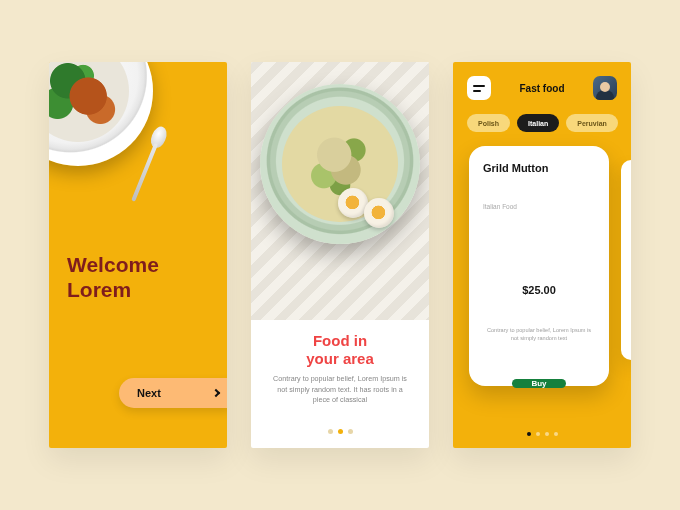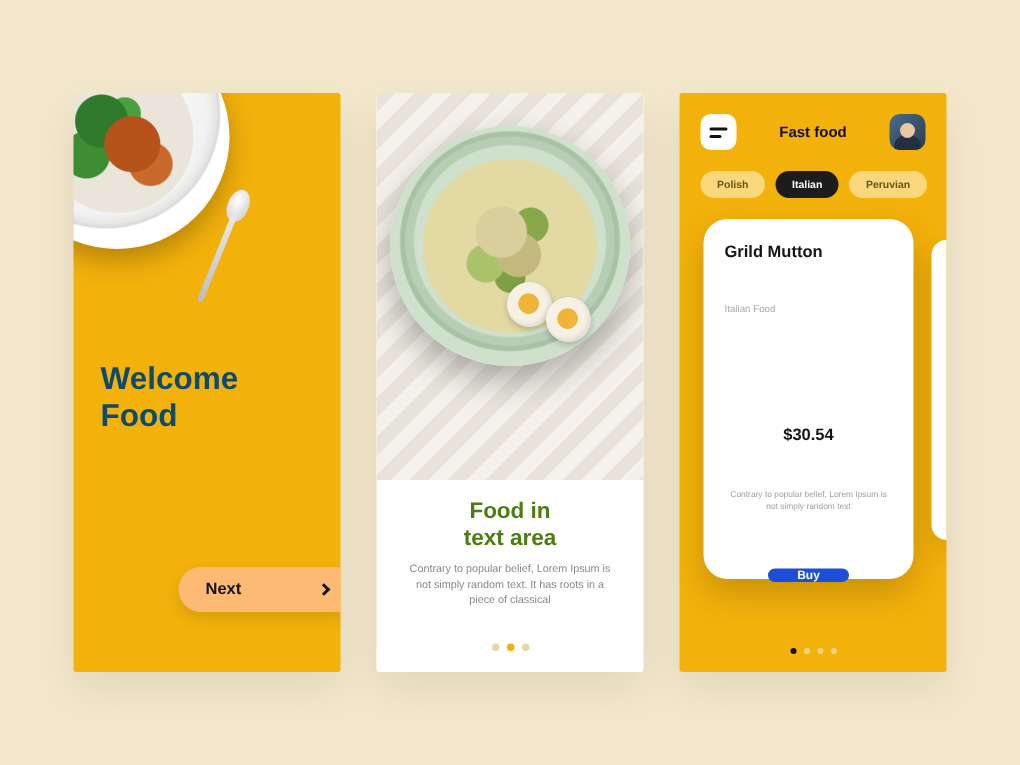--- a/index.html
+++ b/index.html
@@ -52,22 +52,22 @@
   .s1-spoon::before{
     content:""; position:absolute; top:0; left:0; width:14px; height:22px;
     background:radial-gradient(ellipse at 40% 35%, #fff 0%, #d8d8d8 70%, #bcbcbc 100%);
     border-radius:50% 50% 46% 46%;
   }
   .s1-spoon::after{
     content:""; position:absolute; top:18px; left:5px; width:4px; height:62px;
     background:linear-gradient(#e8e8e8,#bdbdbd); border-radius:2px;
   }
   .s1-title {
-    position:absolute; left:18px; top:178px;
-    font-weight:800; font-size:21px; line-height:1.2; color:#0c4a6e;
+    position:absolute; left:18px; top:190px;
+    font-weight:800; font-size:21px; line-height:1.2; color:#7f1d1d;
   }
   .s1-next {
     position:absolute; bottom:40px; right:-4px;
     width:112px; height:30px; background:#fdba74; border-radius:16px 0 0 16px;
     display:flex; align-items:center; justify-content:space-between;
     padding:0 12px 0 18px; font-size:11px; font-weight:700; color:#111;
     box-shadow: 0 4px 10px rgba(0,0,0,.12);
     cursor:pointer;
   }
   .chevron-right {
@@ -99,21 +99,21 @@
       #e3d9a3;
   }
   .egg {
     position:absolute; width:30px; height:30px; border-radius:50%;
     background: radial-gradient(circle at 48% 48%, #f2b33b 0 30%, #f7f1e4 32% 100%);
     box-shadow: inset -2px -2px 3px rgba(0,0,0,.08), 0 2px 4px rgba(0,0,0,.2);
   }
   .egg.e1{ bottom:26px; left:78px; }
   .egg.e2{ bottom:16px; left:104px; }
   .s2-body { padding:12px 18px 0 18px; text-align:center; }
-  .s2-headline { font-size:15px; font-weight:800; color:#4d7c0f; line-height:1.18; }
+  .s2-headline { font-size:15px; font-weight:800; color:#ef4444; line-height:1.18; }
   .s2-desc { font-size:7.2px; color:#888; line-height:1.45; margin-top:7px; }
   .s2-dots { position:absolute; bottom:14px; left:0; right:0;
     display:flex; justify-content:center; gap:5px; }
   .dot { width:5px; height:5px; border-radius:50%; background:#e7d6a8; }
   .dot.active{ background:#f3b10b; }
 
   
   .screen3 { background:#f3b10b; }
   .s3-header{
     display:flex; align-items:center; justify-content:space-between;
@@ -184,60 +184,60 @@
       radial-gradient(circle at 58% 56%, #d07a56 0 16%, transparent 17%),
       radial-gradient(circle at 40% 62%, #e3c653 0 9%, transparent 10%),
       radial-gradient(circle at 62% 36%, #6d8a3f 0 8%, transparent 9%),
       radial-gradient(circle at 33% 44%, #e0d8b8 0 7%, transparent 8%);
     border-radius:50%;
   }
   .price{ font-size:11px; font-weight:800; color:#151515; margin-top:10px; }
   .card-desc{ font-size:5.6px; color:#a0a0a0; text-align:center; line-height:1.35; margin-top:4px; }
   .buy-btn{
     margin-top:10px; width:54px; height:20px; border-radius:11px;
-    background:#1d4ed8; color:#fff; font-size:8px; font-weight:800;
+    background:#15803d; color:#fff; font-size:8px; font-weight:800;
     display:flex; align-items:center; justify-content:center; cursor:pointer;
   }
   .s3-dots{ position:absolute; bottom:12px; left:0; right:0;
     display:flex; justify-content:center; gap:5px; }
   .sdot{ width:4px; height:4px; border-radius:50%; background:rgba(255,255,255,.5); }
   .sdot.active{ background:#111; }
 </style>
 </head>
 <body>
 
 <div class="phone screen1">
   <div class="s1-plate">
     <div class="bowl-outer">
         <div class="food"></div>
       </div>
   </div>
   <div class="s1-spoon"></div>
   <div class="s1-title">
     <div>Welcome</div>
-    <div>Food</div>
+    <div>Lorem</div>
   </div>
   <div class="s1-next">
     <span>Next</span>
     <span class="chevron-right"></span>
   </div>
 </div>
 
 <div class="phone screen2">
   <div class="s2-hero">
     <div class="s2-plate">
       <div class="mix"></div>
       <div class="egg e1"></div>
       <div class="egg e2"></div>
     </div>
   </div>
   <div class="s2-body">
     <div class="s2-headline">
       <div>Food in</div>
-      <div>text area</div>
+      <div>your area</div>
     </div>
     <div class="s2-desc">Contrary to popular belief, Lorem Ipsum is not simply random text. It has roots in a piece of classical</div>
   </div>
   <div class="s2-dots">
     <span class="dot"></span>
     <span class="dot active"></span>
     <span class="dot"></span>
   </div>
 </div>
 
@@ -255,21 +255,21 @@
     <div class="tab">Polish</div>
     <div class="tab active">Italian</div>
     <div class="tab">Peruvian</div>
   </div>
 
   <div class="s3-cardwrap">
     <div class="s3-card">
       <div class="card-title">Grild Mutton</div>
       <div class="card-sub">Italian Food</div>
       <div class="dish"></div>
-      <div class="price">$30.54</div>
+      <div class="price">$25.00</div>
       <div class="card-desc">Contrary to popular belief, Lorem Ipsum is not simply random text</div>
       <div class="buy-btn">Buy</div>
     </div>
     <div class="peek-card"></div>
   </div>
 
   <div class="s3-dots">
     <span class="sdot active"></span>
     <span class="sdot"></span>
     <span class="sdot"></span>

